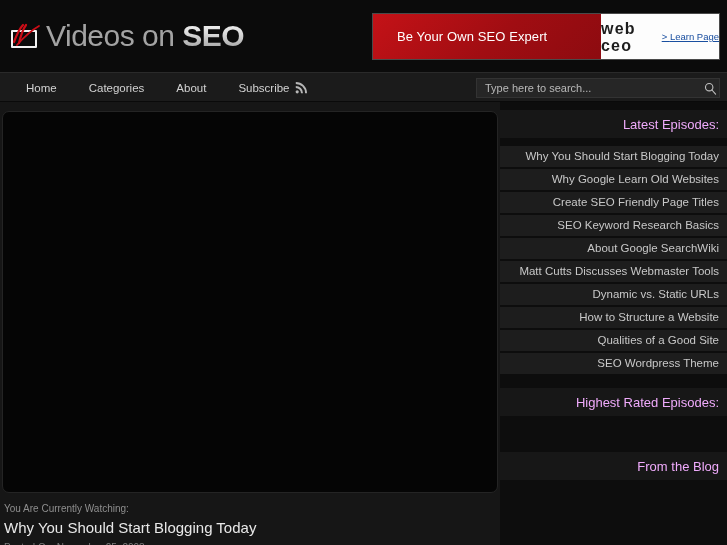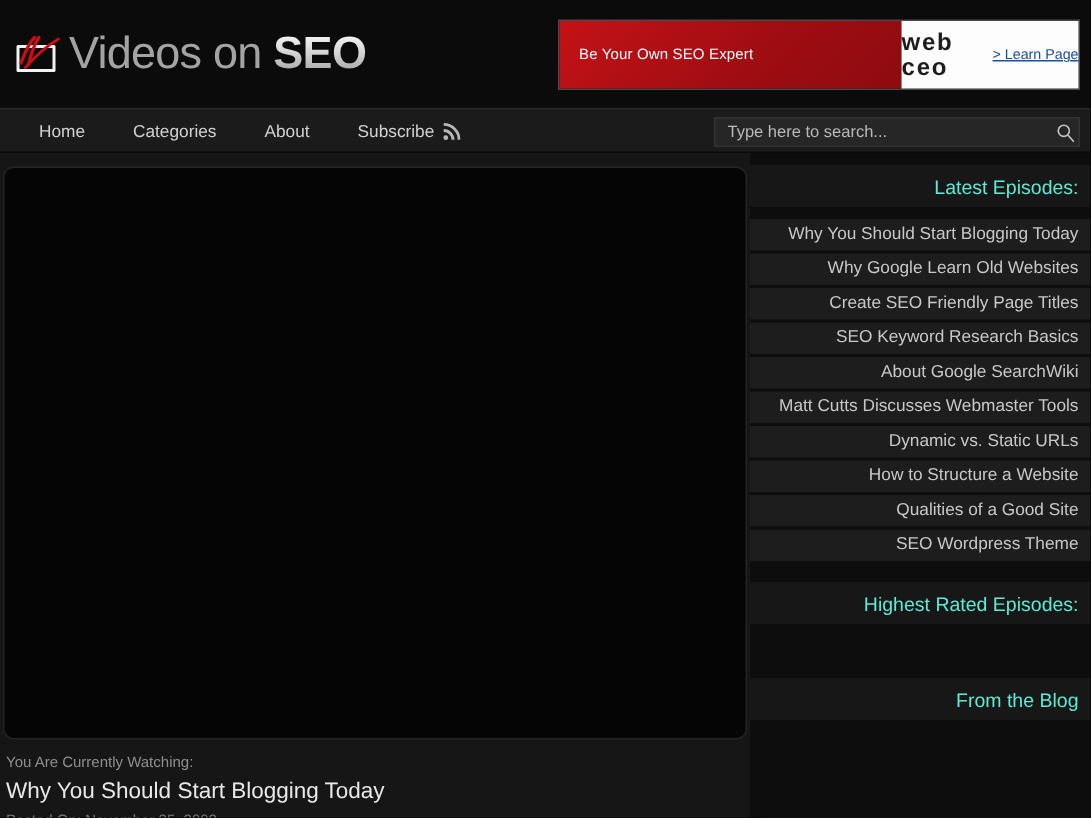--- a/index.html
+++ b/index.html
@@ -87,23 +87,24 @@
   }
   #banner-left {
     background: linear-gradient(135deg,#c41217 0%,#a00d12 55%,#8d0b10 100%);
     flex: 1 1 auto;
     display: flex;
     align-items: center;
     padding-left: 13px;
   }
   #banner-headline {
     color: #ffffff;
-    font-size: 10px;
+    font-size: 13px;
     letter-spacing: 0.1px;
     white-space: nowrap;
+    margin-left: 11px;
   }
   #banner-right {
     background: #fdfdfd;
     width: 118px;
     flex: none;
     display: flex;
     flex-direction: row;
     align-items: center;
     justify-content: center;
   }
@@ -256,21 +257,21 @@
     height: 443px;
     background: #0d0d0d;
   }
 
   .side-heading {
     height: 28px;
     display: flex;
     align-items: center;
     justify-content: flex-end;
     padding-right: 8px;
-    color: #5eead4;
+    color: #f0abfc;
     font-size: 13px;
     background: #171717;
     box-sizing: border-box;
   }
 
   #latest-heading { margin-top: 8px; }
 
   .episode-list {
     list-style: none;
     margin: 8px 0 0 0;

